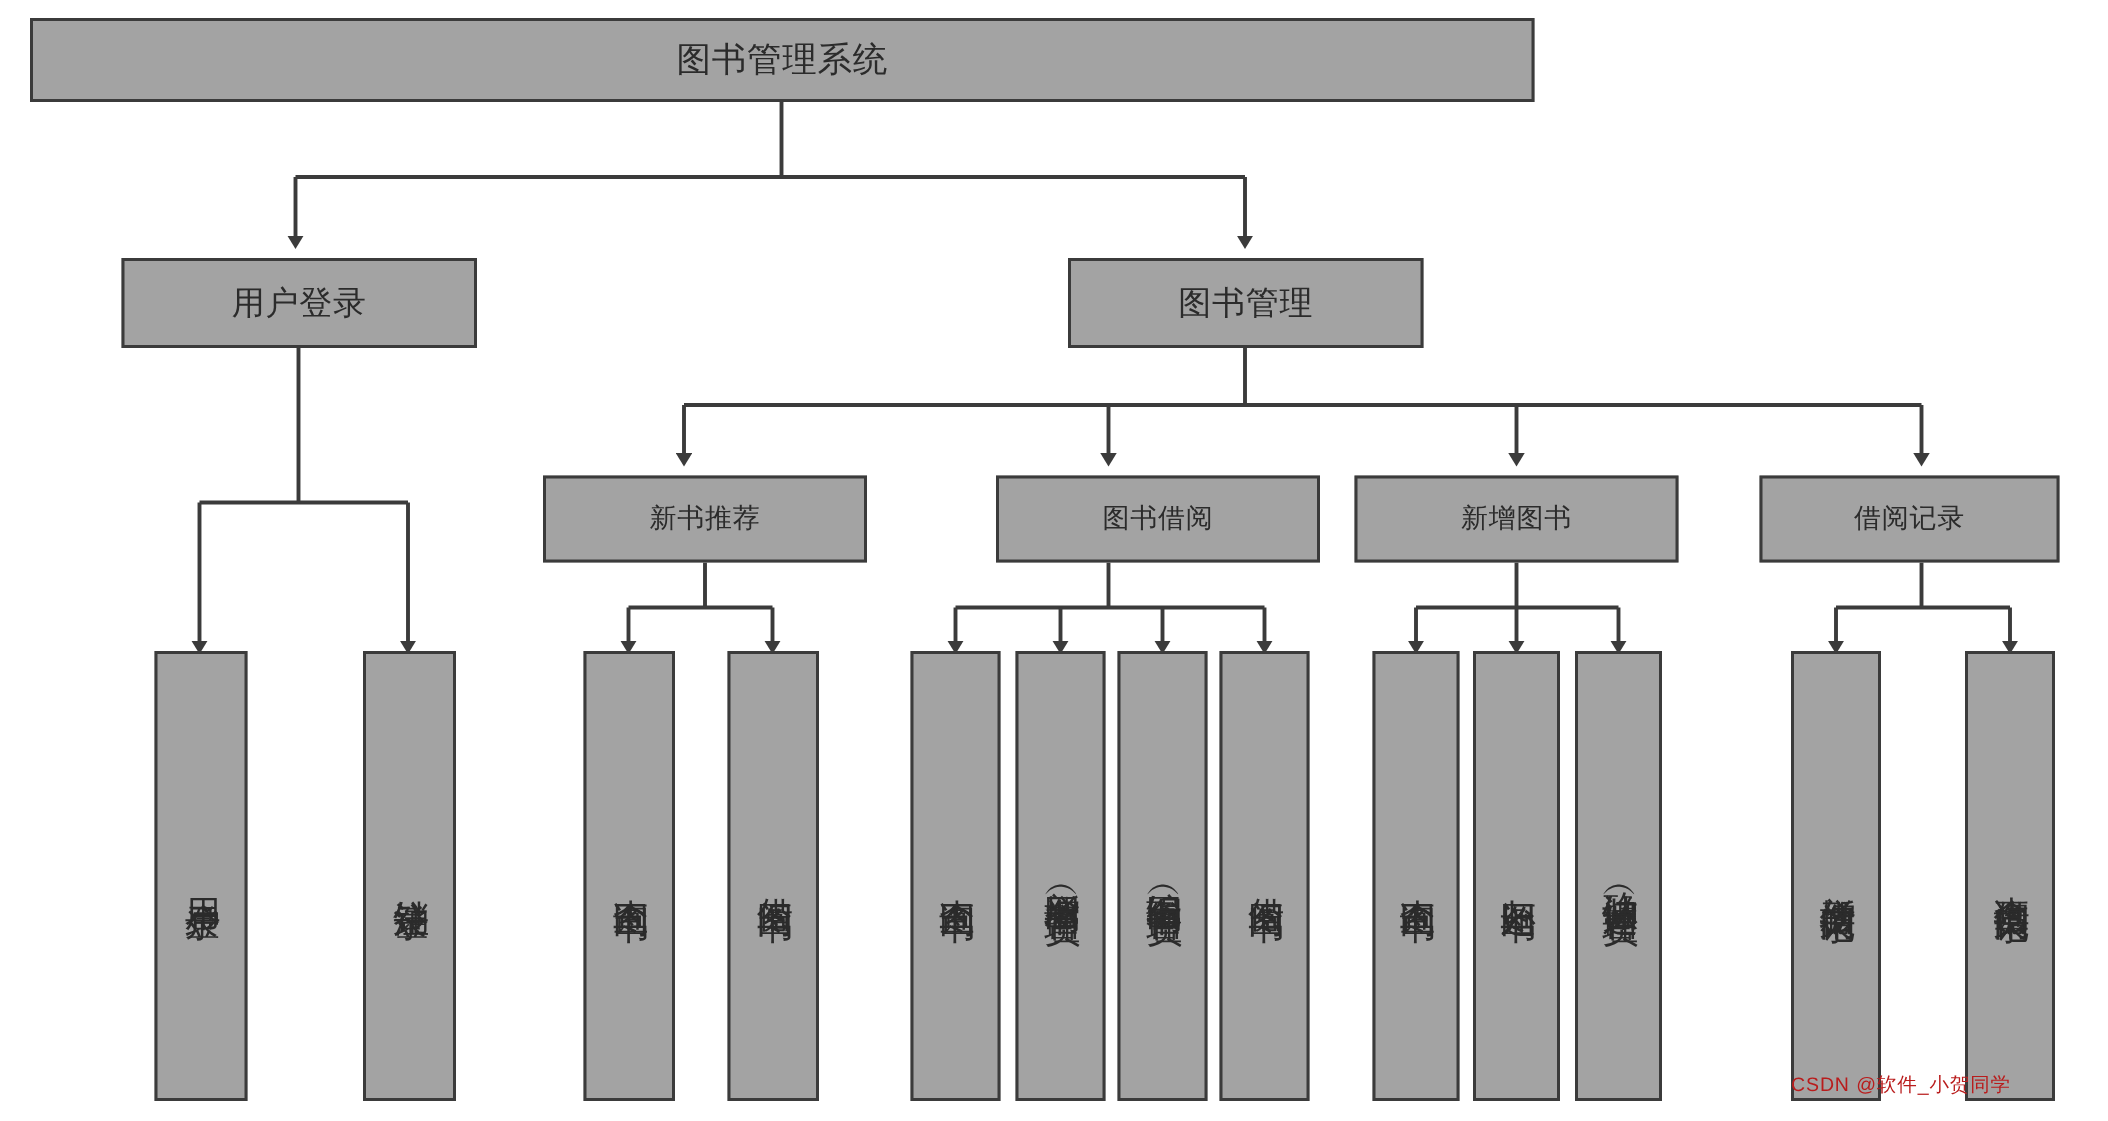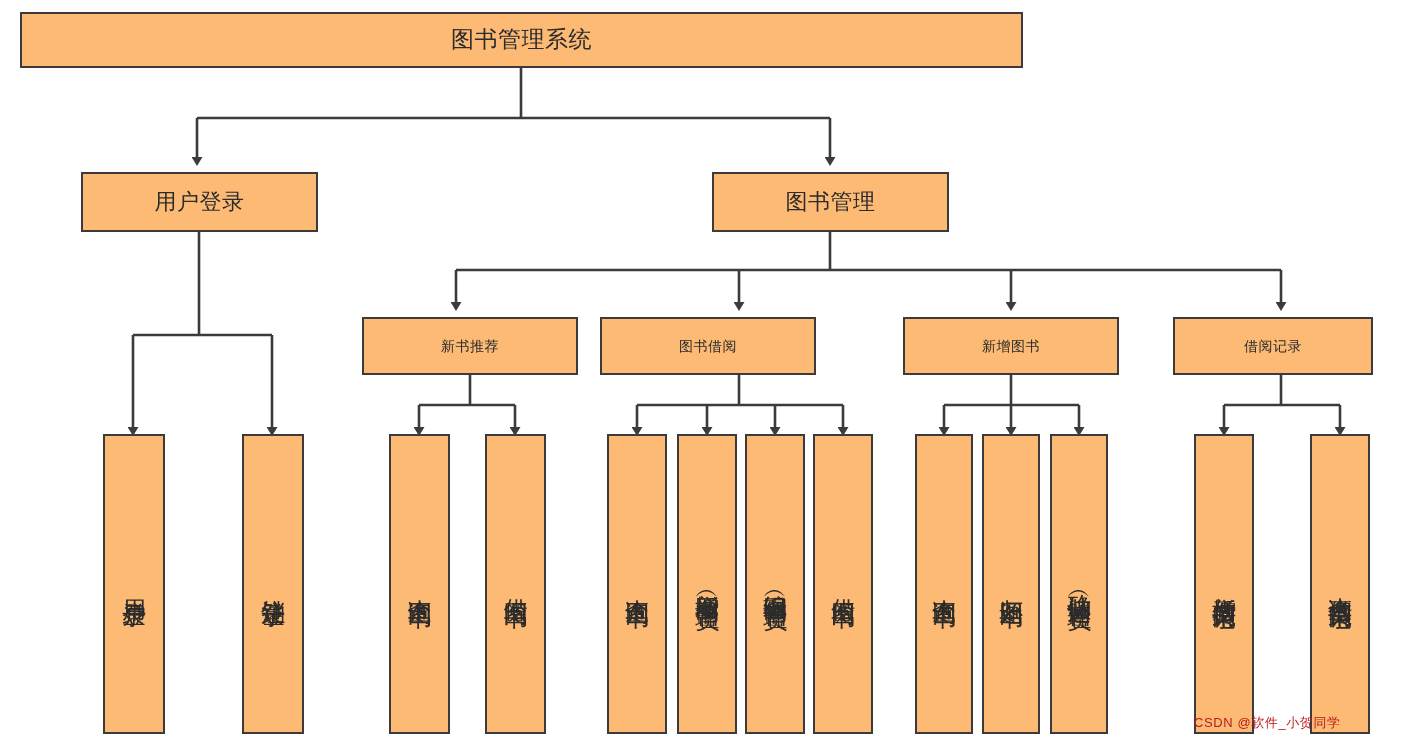--- a/index.html
+++ b/index.html
@@ -21,37 +21,38 @@
     position: absolute;
     left: 0;
     top: 0;
     width: 1405px;
     height: 747px;
     pointer-events: none;
   }
   .node {
     position: absolute;
     box-sizing: border-box;
-    background: #fdba74;
+    background: #a3a3a3;
     border: 2.5px solid #3b3b3b;
     display: flex;
     align-items: center;
     justify-content: center;
     color: #2b2b2b;
+    font-family: Liberation Serif, serif;
   }
   .node .label {
     display: block;
     text-align: center;
     line-height: 1.18;
     letter-spacing: 0.5px;
     white-space: nowrap;
   }
   .node.root .label { font-size: 23px; }
   .node.lvl1 .label { font-size: 22px; }
-  .node.lvl2 .label { font-size: 14px; }
+  .node.lvl2 .label { font-size: 18px; }
   .node.leaf {
     align-items: center;
     justify-content: center;
     padding: 4px 0;
   }
   .node.leaf .label {
     writing-mode: vertical-rl;
     text-orientation: upright;
     font-size: 24px;
     line-height: 1.02;
@@ -129,21 +130,21 @@
   <div class="node lvl1" style="left:81px; top:172px; width:237px; height:60px;">
     <span class="label">用户登录</span>
   </div>
   <div class="node lvl1" style="left:712px; top:172px; width:237px; height:60px;justify-content:center;">
     <span class="label">图书管理</span>
   </div>
 
   <div class="node lvl2" style="left:362px; top:317px; width:216px; height:58px;">
     <span class="label">新书推荐</span>
   </div>
-  <div class="node lvl2" style="left:600px; top:317px; width:216px; height:58px;">
+  <div class="node lvl2" style="left:664px; top:317px; width:216px; height:58px;">
     <span class="label">图书借阅</span>
   </div>
   <div class="node lvl2" style="left:903px; top:317px; width:216px; height:58px;">
     <span class="label">新增图书</span>
   </div>
   <div class="node lvl2" style="left:1173px; top:317px; width:200px; height:58px;">
     <span class="label">借阅记录</span>
   </div>
 
   <div class="node leaf" style="left:103px; top:434px; width:62px; height:300px;">

